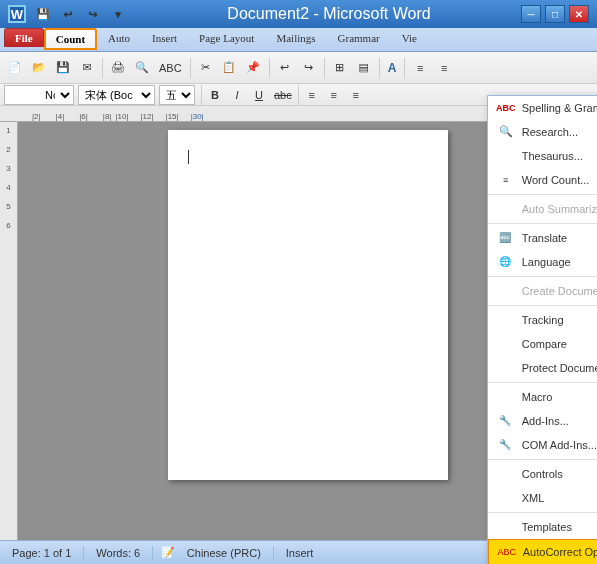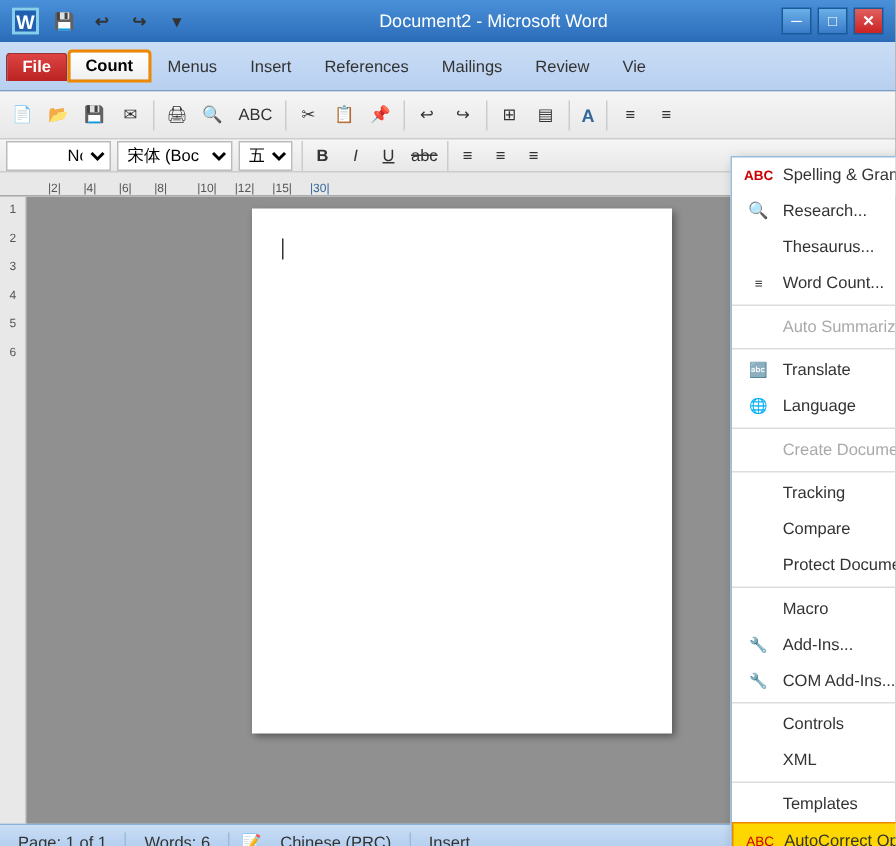--- a/index.html
+++ b/index.html
@@ -19,21 +19,21 @@
     .title-bar-icon {
       width: 18px; height: 18px;
       background: #2060b0;
       border: 2px solid #87ceeb;
       color: white;
       font-weight: bold;
       font-size: 13px;
       display: flex; align-items: center; justify-content: center;
       margin-right: 6px;
     }
-    .title-text { flex: 1; text-align: center; font-weight: normal; font-size: 12px; }
+    .title-text { flex: 1; text-align: center; font-weight: normal; font-size: 16px; }
     .title-controls { display: flex; gap: 4px; }
     .title-btn {
       width: 20px; height: 18px;
       background: linear-gradient(to bottom, #6ab0e8, #3a7bc8);
       border: 1px solid #1a5a99;
       color: white;
       display: flex; align-items: center; justify-content: center;
       font-size: 10px; cursor: pointer;
     }
     .qa-btn {
@@ -44,23 +44,24 @@
       cursor: pointer;
       color: #333;
       font-size: 11px;
     }
 
     
     .ribbon-tabs {
       background: linear-gradient(to bottom, #caddf5, #b8d0f0);
       height: 24px;
       display: flex;
-      align-items: center;
-      padding: 16px 4px;
+      align-items: flex-start;
+      padding: 0 4px;
       border-bottom: 1px solid #7a9fc8;
+      font-family: Liberation Serif, serif;
     }
     .ribbon-tab {
       padding: 3px 10px;
       font-size: 11px;
       cursor: pointer;
       color: #333;
       border: 1px solid transparent;
       border-bottom: none;
       border-radius: 3px 3px 0 0;
       background: transparent;
@@ -218,25 +219,25 @@
   <div class="title-controls">
     <div class="title-btn">─</div>
     <div class="title-btn">□</div>
     <div class="title-btn" style="background: linear-gradient(to bottom, #e06060, #cc2222);">✕</div>
   </div>
 </div>
 
 <div class="ribbon-tabs">
   <div class="ribbon-tab file-tab">File</div>
   <div class="ribbon-tab menus-tab">Count</div>
-  <div class="ribbon-tab">Menus</div>
+  <div class="ribbon-tab">Auto</div>
   <div class="ribbon-tab">Insert</div>
-  <div class="ribbon-tab">References</div>
+  <div class="ribbon-tab">Page Layout</div>
   <div class="ribbon-tab">Mailings</div>
-  <div class="ribbon-tab">Review</div>
+  <div class="ribbon-tab">Grammar</div>
   <div class="ribbon-tab">Vie</div>
 </div>
 
 <div class="toolbar-row">
   <div class="tb-btn">📄</div>
   <div class="tb-btn">📂</div>
   <div class="tb-btn">💾</div>
   <div class="tb-btn">✉</div>
   <div class="tb-separator"></div>
   <div class="tb-btn">🖨</div>
@@ -382,21 +383,21 @@
       </div>
   </div>
 </div>
 
 <div style="display:flex; flex-direction:column; flex:1; height: calc(564px - 28px - 24px - 32px - 22px - 24px);">
   <div class="ruler-h" style="padding-left:22px; background:#e8e8e8; height:16px; border-bottom:1px solid #aaa;">
     <span style="font-size:8px; color:#555; margin-left:10px;">|2|</span>
     <span style="font-size:8px; color:#555; margin-left:15px;">|4|</span>
     <span style="font-size:8px; color:#555; margin-left:15px;">|6|</span>
     <span style="font-size:8px; color:#555; margin-left:15px;">|8|</span>
-    <span style="font-size:8px; color:#555; margin-left:20px;">|10|</span>
+    <span style="font-size:8px; color:#555; margin-left:4px;">|10|</span>
     <span style="font-size:8px; color:#555; margin-left:12px;">|12|</span>
     <span style="font-size:8px; color:#555; margin-left:12px;">|15|</span>
     <span style="font-size:8px; color:#555; margin-left:12px; color:#336699;">|30|</span>
   </div>
   <div style="display:flex; flex:1;">
     <div class="ruler-vertical" style="width:18px; background:#e8e8e8; border-right:1px solid #aaa; font-size:8px; color:#555; padding-top:4px; text-align:center;">
       <div style="margin-bottom:10px;">1</div>
       <div style="margin-bottom:10px;">2</div>
       <div style="margin-bottom:10px;">3</div>
       <div style="margin-bottom:10px;">4</div>

